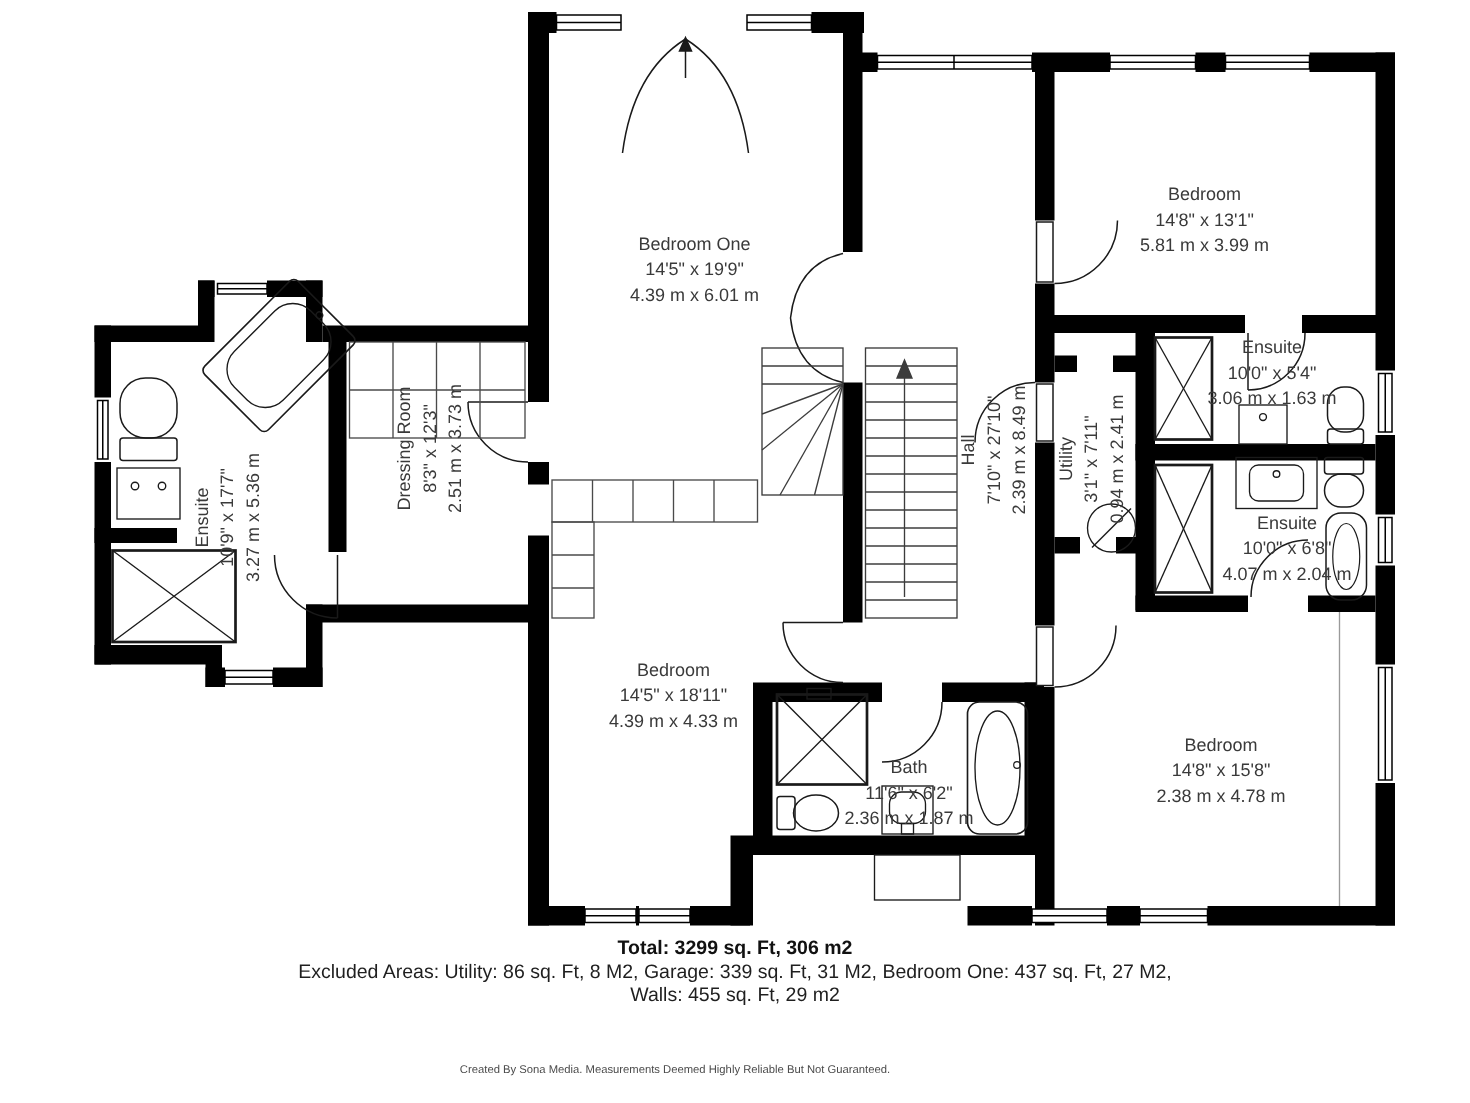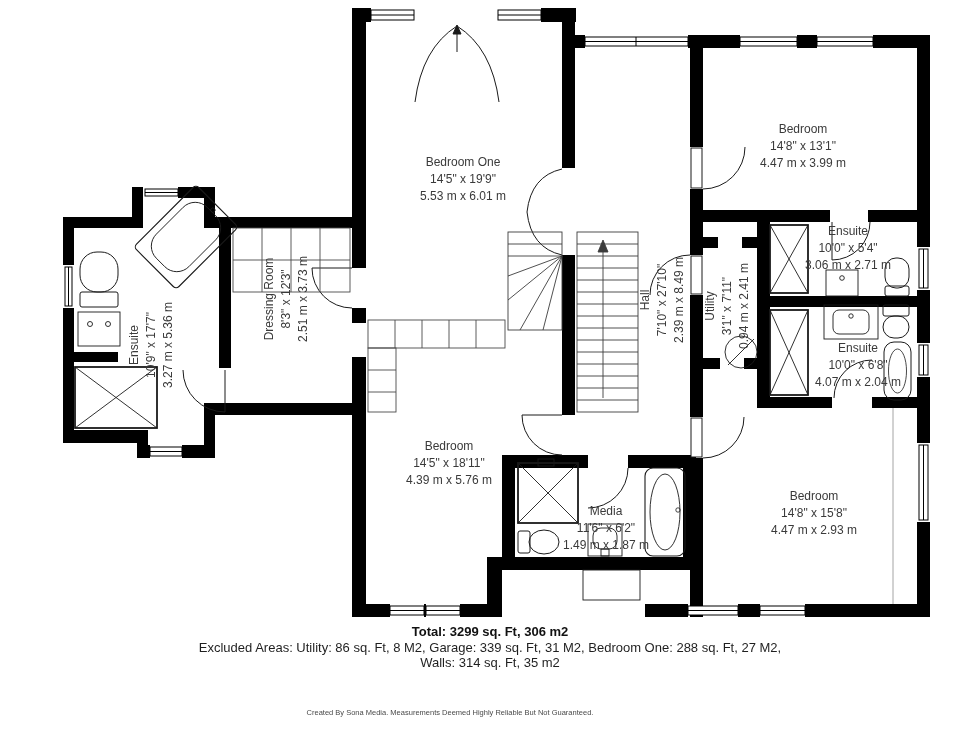--- a/index.html
+++ b/index.html
@@ -282,26 +282,26 @@
 
     <rect x="583" y="570" width="57" height="30" stroke-width="0.9"></rect>
 
     <line x1="893" y1="408" x2="893" y2="604" stroke="#9a9a9a" stroke-width="0.9"></line>
   </g>
 </svg>
 
 <div class="room-label" style="left:463px;top:180px">
   <div>Bedroom One</div>
   <div>14'5" x 19'9"</div>
-  <div>5.53 m x 6.01 m</div>
+  <div>4.39 m x 6.01 m</div>
 </div>
 <div class="room-label" style="left:803px;top:147px">
   <div>Bedroom</div>
   <div>14'8" x 13'1"</div>
-  <div>4.47 m x 3.99 m</div>
+  <div>5.81 m x 3.99 m</div>
 </div>
 <div class="room-label vertical" style="left:152px;top:345px">
   <div>Ensuite</div>
   <div>10'9" x 17'7"</div>
   <div>3.27 m x 5.36 m</div>
 </div>
 <div class="room-label vertical" style="left:287px;top:299px">
   <div>Dressing Room</div>
   <div>8'3" x 12'3"</div>
   <div>2.51 m x 3.73 m</div>
@@ -312,43 +312,43 @@
   <div>2.39 m x 8.49 m</div>
 </div>
 <div class="room-label vertical" style="left:728px;top:306px">
   <div>Utility</div>
   <div>3'1" x 7'11"</div>
   <div>0.94 m x 2.41 m</div>
 </div>
 <div class="room-label" style="left:848px;top:249px">
   <div>Ensuite</div>
   <div>10'0" x 5'4"</div>
-  <div>3.06 m x 2.71 m</div>
+  <div>3.06 m x 1.63 m</div>
 </div>
 <div class="room-label" style="left:858px;top:366px">
   <div>Ensuite</div>
   <div>10'0" x 6'8"</div>
   <div>4.07 m x 2.04 m</div>
 </div>
 <div class="room-label" style="left:449px;top:464px">
   <div>Bedroom</div>
   <div>14'5" x 18'11"</div>
-  <div>4.39 m x 5.76 m</div>
+  <div>4.39 m x 4.33 m</div>
 </div>
 <div class="room-label" style="left:606px;top:529px">
-  <div>Media</div>
+  <div>Bath</div>
   <div>11'6" x 6'2"</div>
-  <div>1.49 m x 1.87 m</div>
+  <div>2.36 m x 1.87 m</div>
 </div>
 <div class="room-label" style="left:814px;top:514px">
   <div>Bedroom</div>
   <div>14'8" x 15'8"</div>
-  <div>4.47 m x 2.93 m</div>
+  <div>2.38 m x 4.78 m</div>
 </div>
 
 <div class="summary">
   <div class="total">Total: 3299 sq. Ft, 306 m2</div>
-  <div>Excluded Areas: Utility: 86 sq. Ft, 8 M2, Garage: 339 sq. Ft, 31 M2, Bedroom One: 288 sq. Ft, 27 M2,</div>
-  <div>Walls: 314 sq. Ft, 35 m2</div>
+  <div>Excluded Areas: Utility: 86 sq. Ft, 8 M2, Garage: 339 sq. Ft, 31 M2, Bedroom One: 437 sq. Ft, 27 M2,</div>
+  <div>Walls: 455 sq. Ft, 29 m2</div>
 </div>
 <div class="footer">Created By Sona Media. Measurements Deemed Highly Reliable But Not Guaranteed.</div>
 
 </div>
 
 </body></html>

